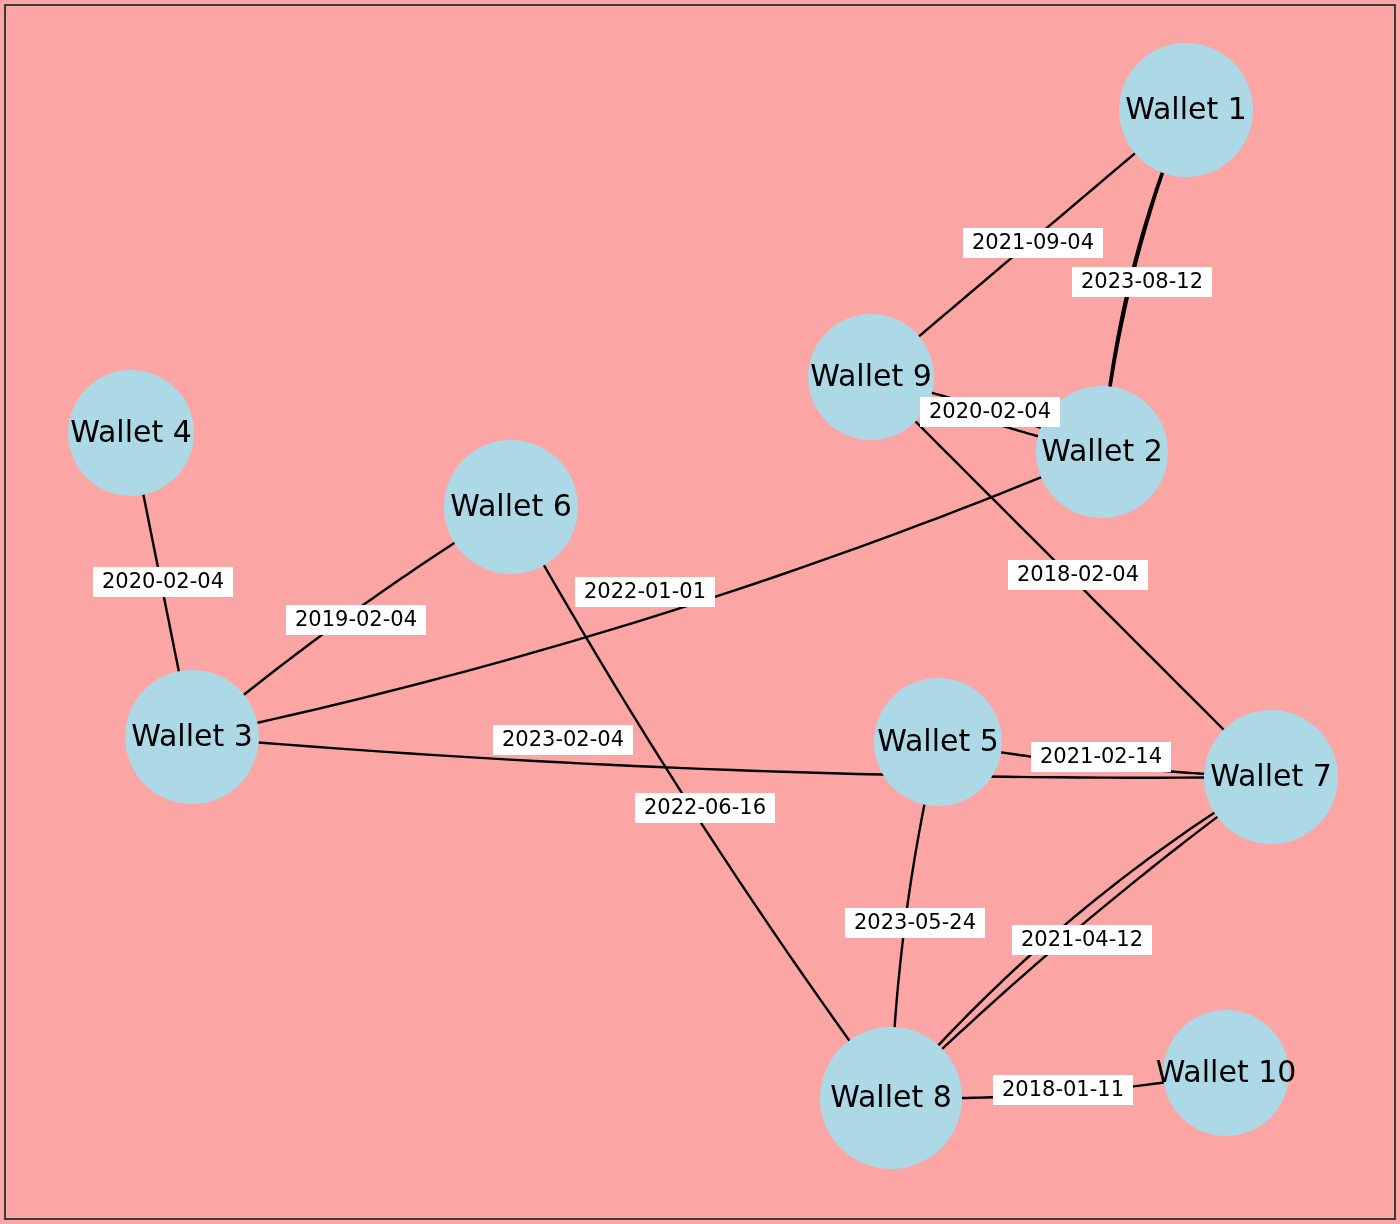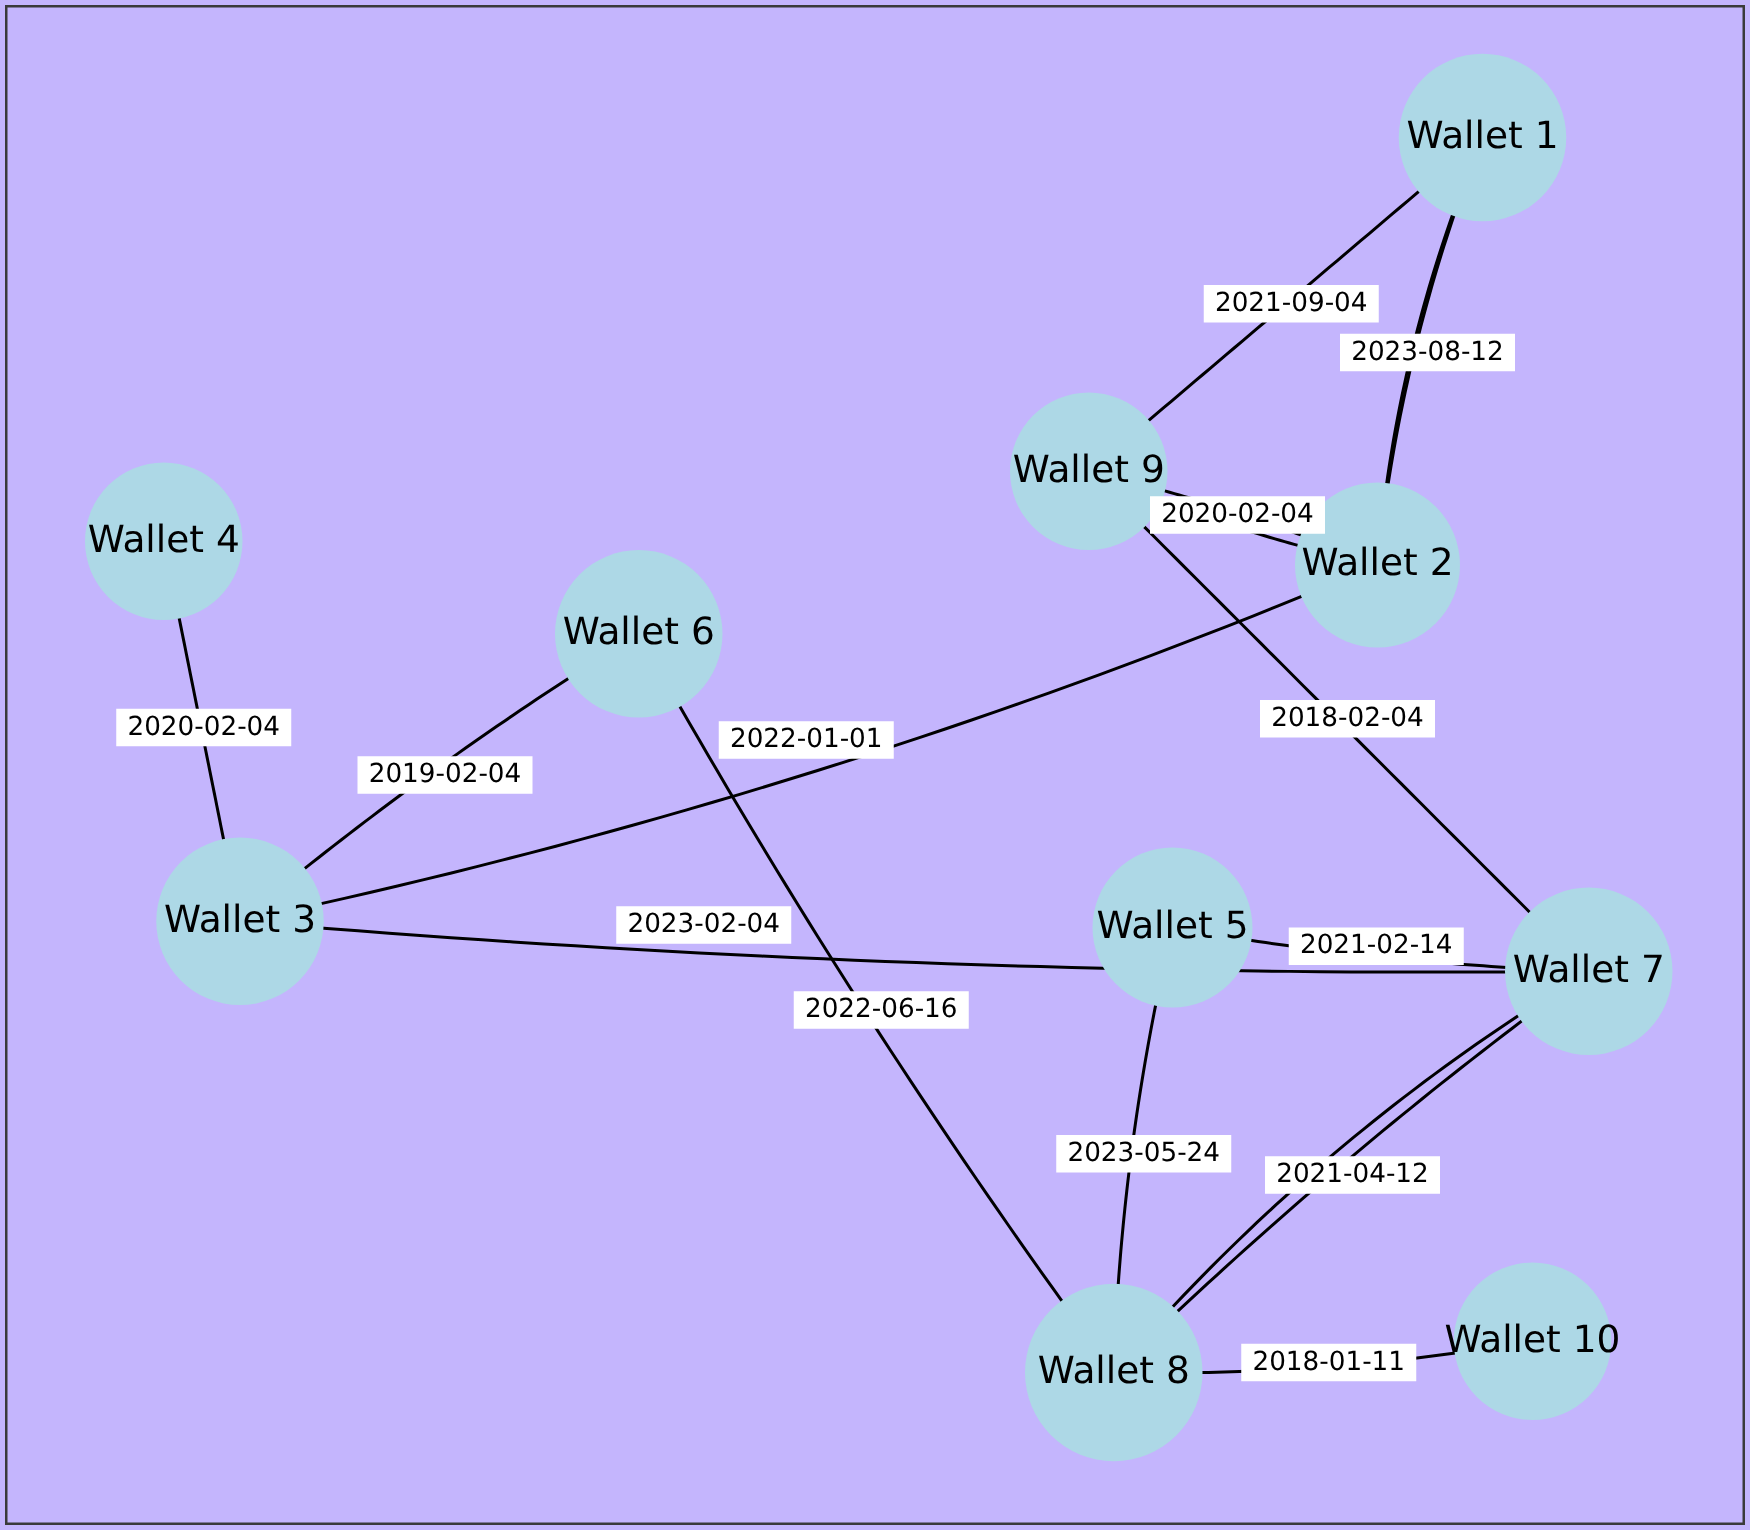--- a/index.html
+++ b/index.html
@@ -4,21 +4,21 @@
 <style>
   html, body {
     margin: 0;
     padding: 0;
     background: #ffffff;
   }
   #canvas-wrap {
     position: relative;
     width: 1400px;
     height: 1224px;
-    background: #c4b5fd;
+    background: #fca5a5;
     font-family: "DejaVu Sans", sans-serif;
   }
   #graph-svg {
     display: block;
     width: 1400px;
     height: 1224px;
   }
   .node-circle {
     fill: #ADD8E6;
     stroke: none;

